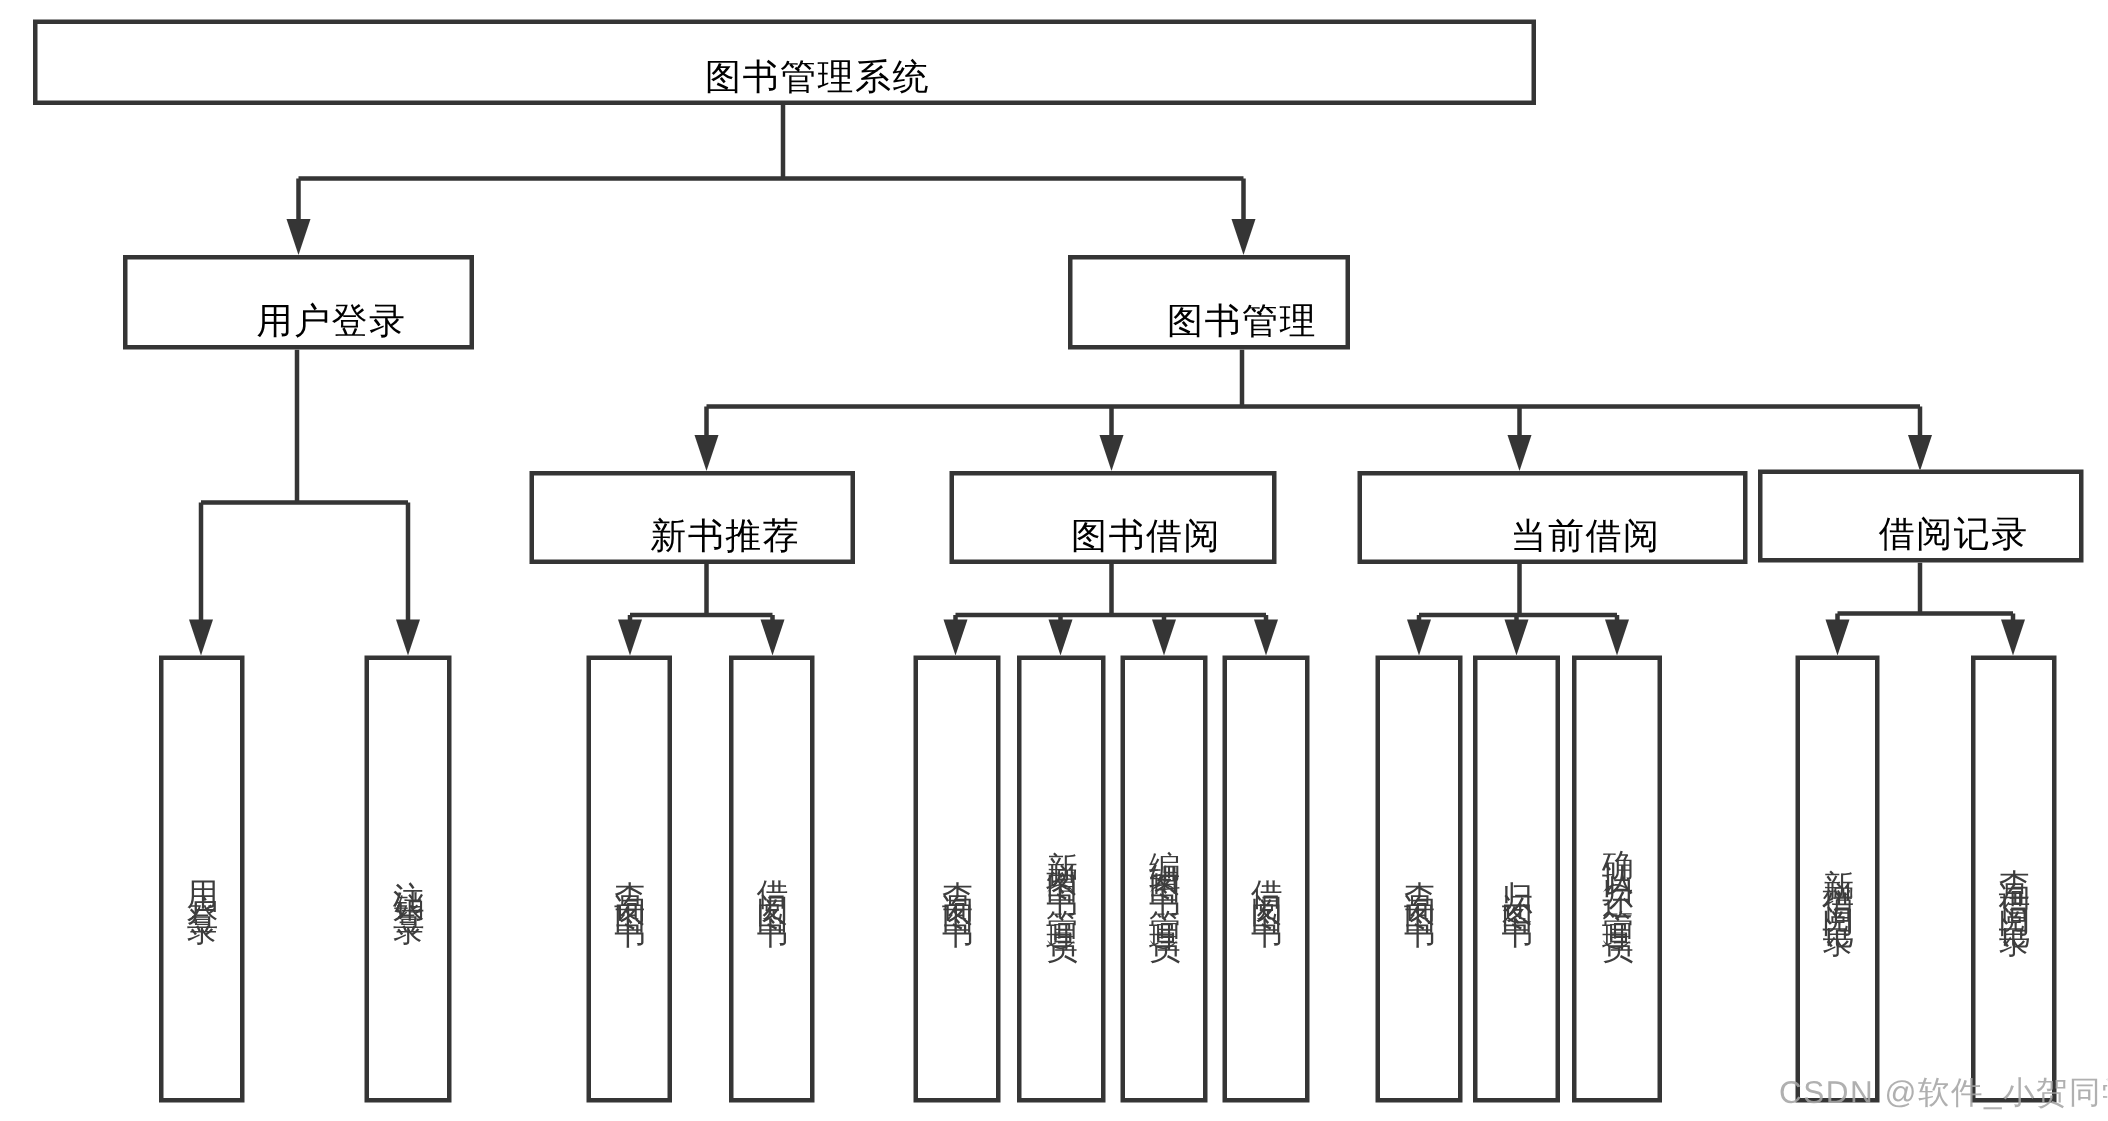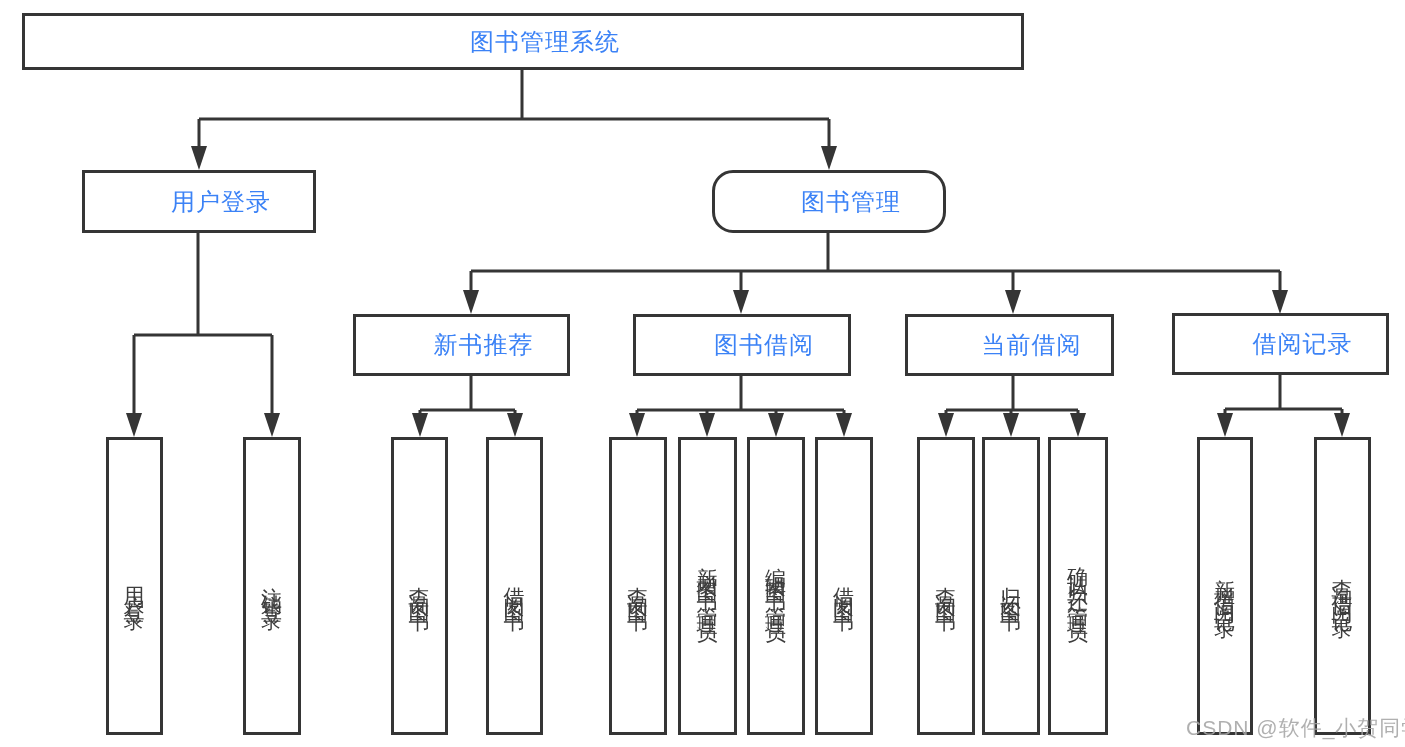--- a/index.html
+++ b/index.html
@@ -19,23 +19,23 @@
     position: absolute;
     left: 0;
     top: 0;
     z-index: 0;
   }
   .node {
     position: absolute;
     box-sizing: border-box;
     border: 3px solid #353535;
     background: #ffffff;
-    color: #3b82f6;
+    color: #000000;
     display: flex;
-    align-items: center;
+    align-items: flex-end;
     justify-content: center;
     z-index: 1;
     font-size: 24px;
     letter-spacing: 1px;
     white-space: nowrap;
     padding-left: 44px;
   }
   .leaf {
     position: absolute;
     box-sizing: border-box;
@@ -115,31 +115,31 @@
     </g>
   </svg>
 
   <div class="node" style="left:22px; top:13px; width:1002px; height:57px;">
     <span>图书管理系统</span>
   </div>
 
   <div class="node" style="left:82px; top:170px; width:234px; height:63px;">
     <span>用户登录</span>
   </div>
-  <div class="node" style="left:712px; top:170px; width:234px; height:63px;border-radius:21px;">
+  <div class="node" style="left:712px; top:170px; width:188px; height:63px;">
     <span>图书管理</span>
   </div>
 
   <div class="node" style="left:353px; top:314px; width:217px; height:62px;">
     <span>新书推荐</span>
   </div>
   <div class="node" style="left:633px; top:314px; width:218px; height:62px;">
     <span>图书借阅</span>
   </div>
-  <div class="node" style="left:905px; top:314px; width:209px; height:62px;">
+  <div class="node" style="left:905px; top:314px; width:260px; height:62px;">
     <span>当前借阅</span>
   </div>
   <div class="node" style="left:1172px; top:313px; width:217px; height:62px;">
     <span>借阅记录</span>
   </div>
 
   <div class="leaf" style="left:106px; width:57px;">
     <span class="vtext">用户登录</span>
   </div>
   <div class="leaf" style="left:243px; width:58px;">

